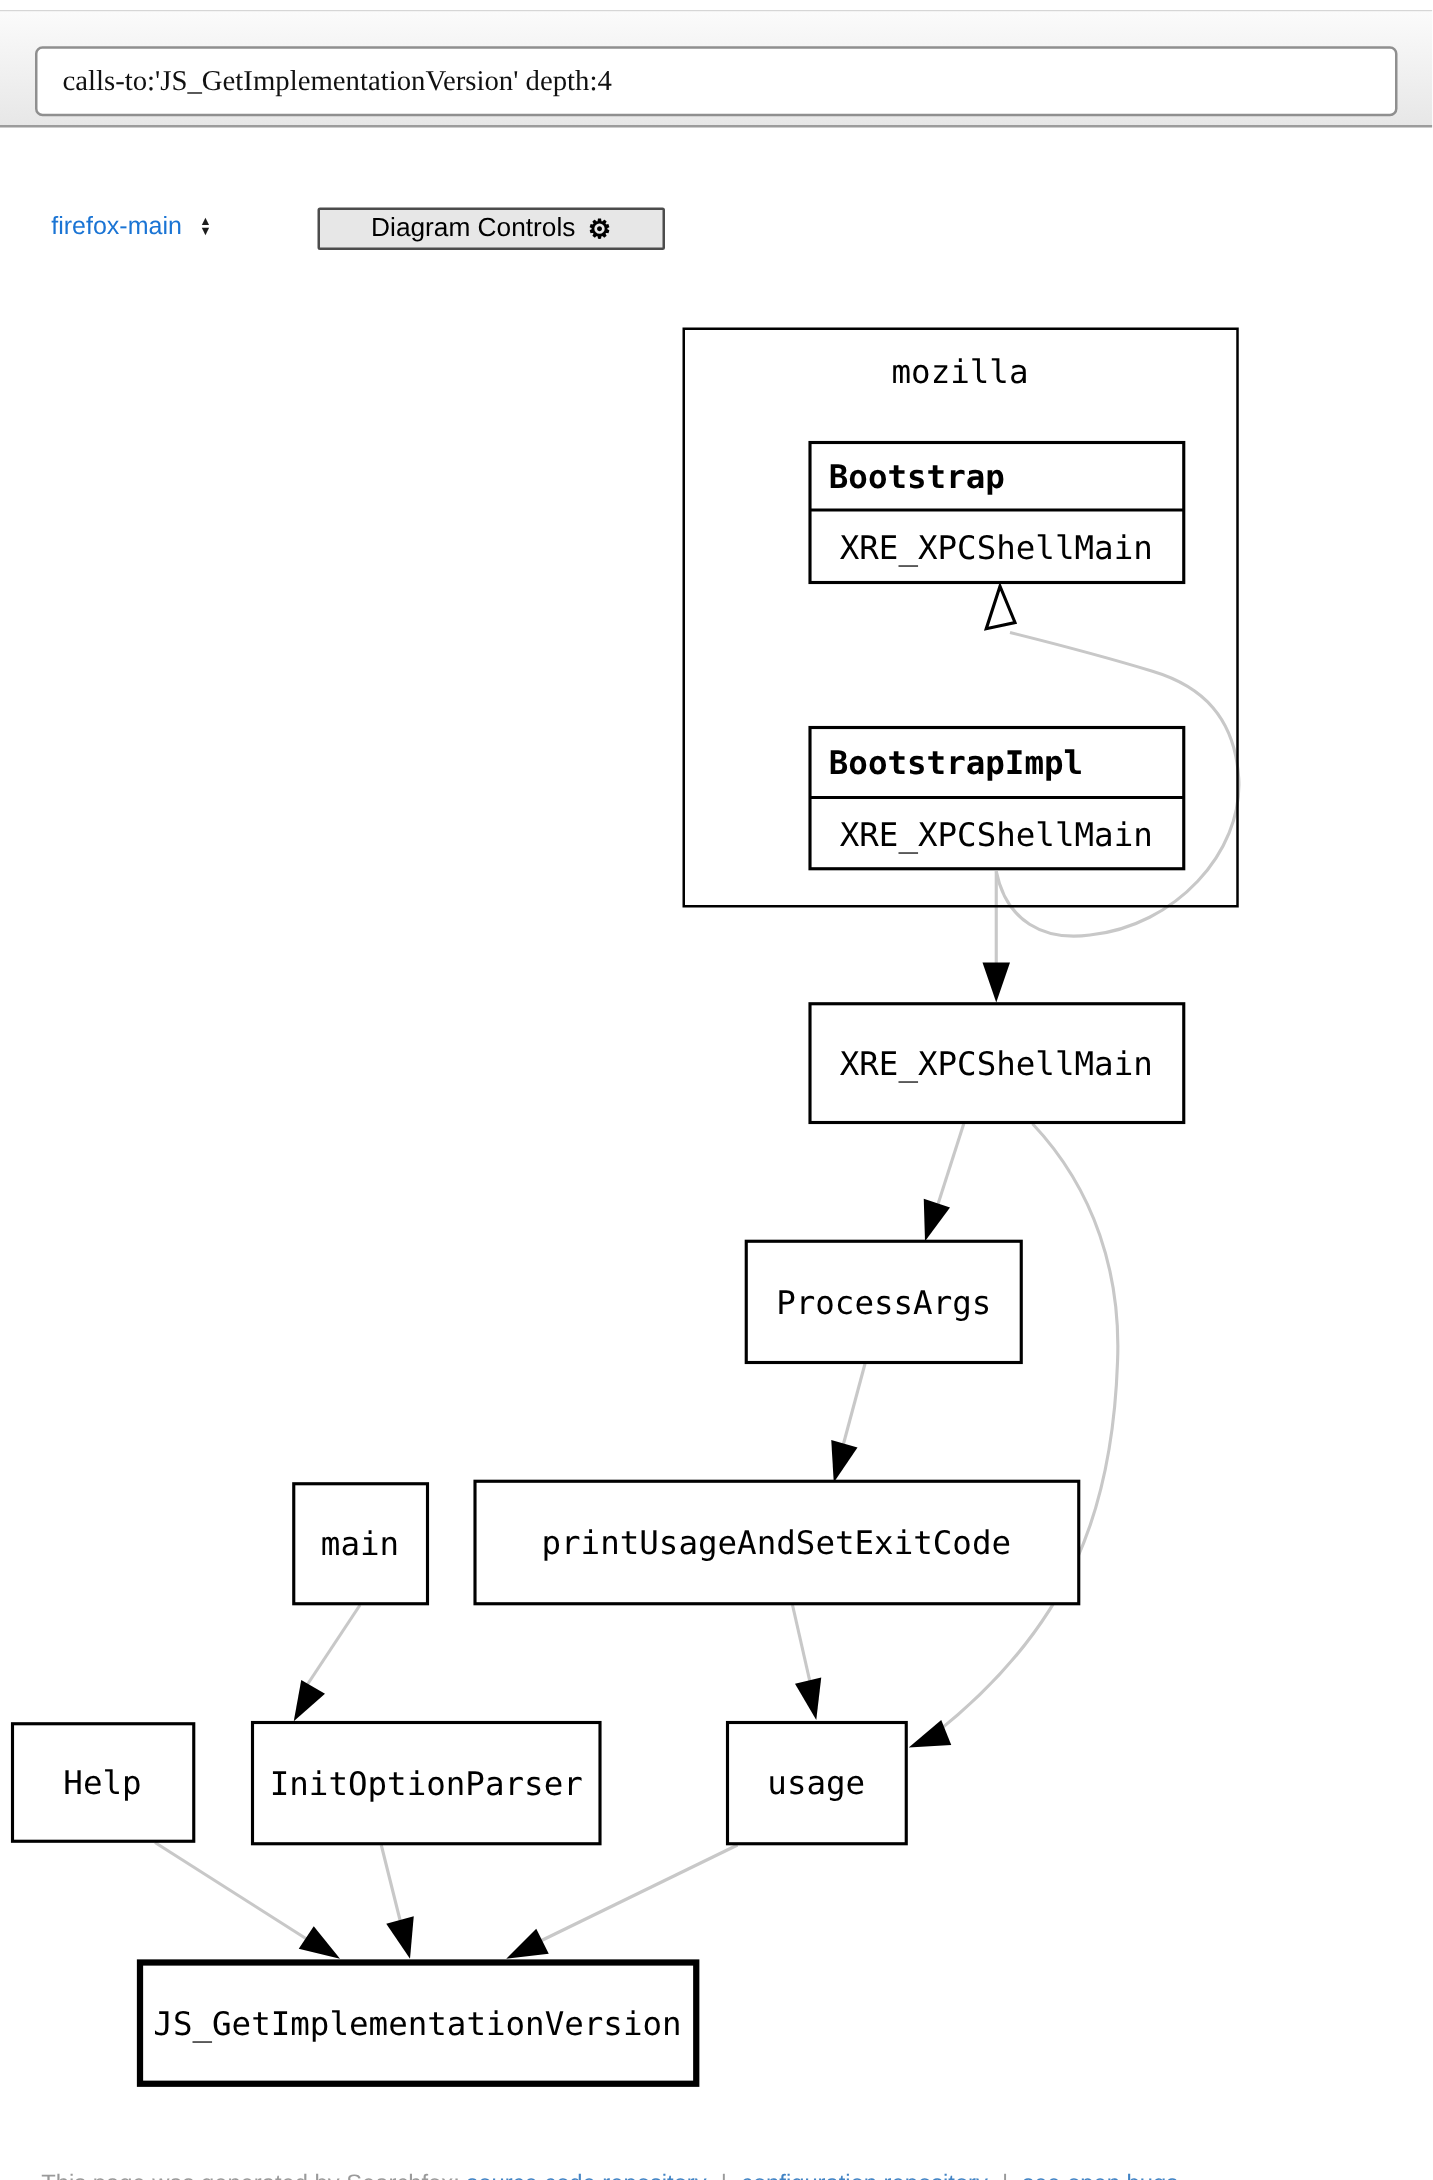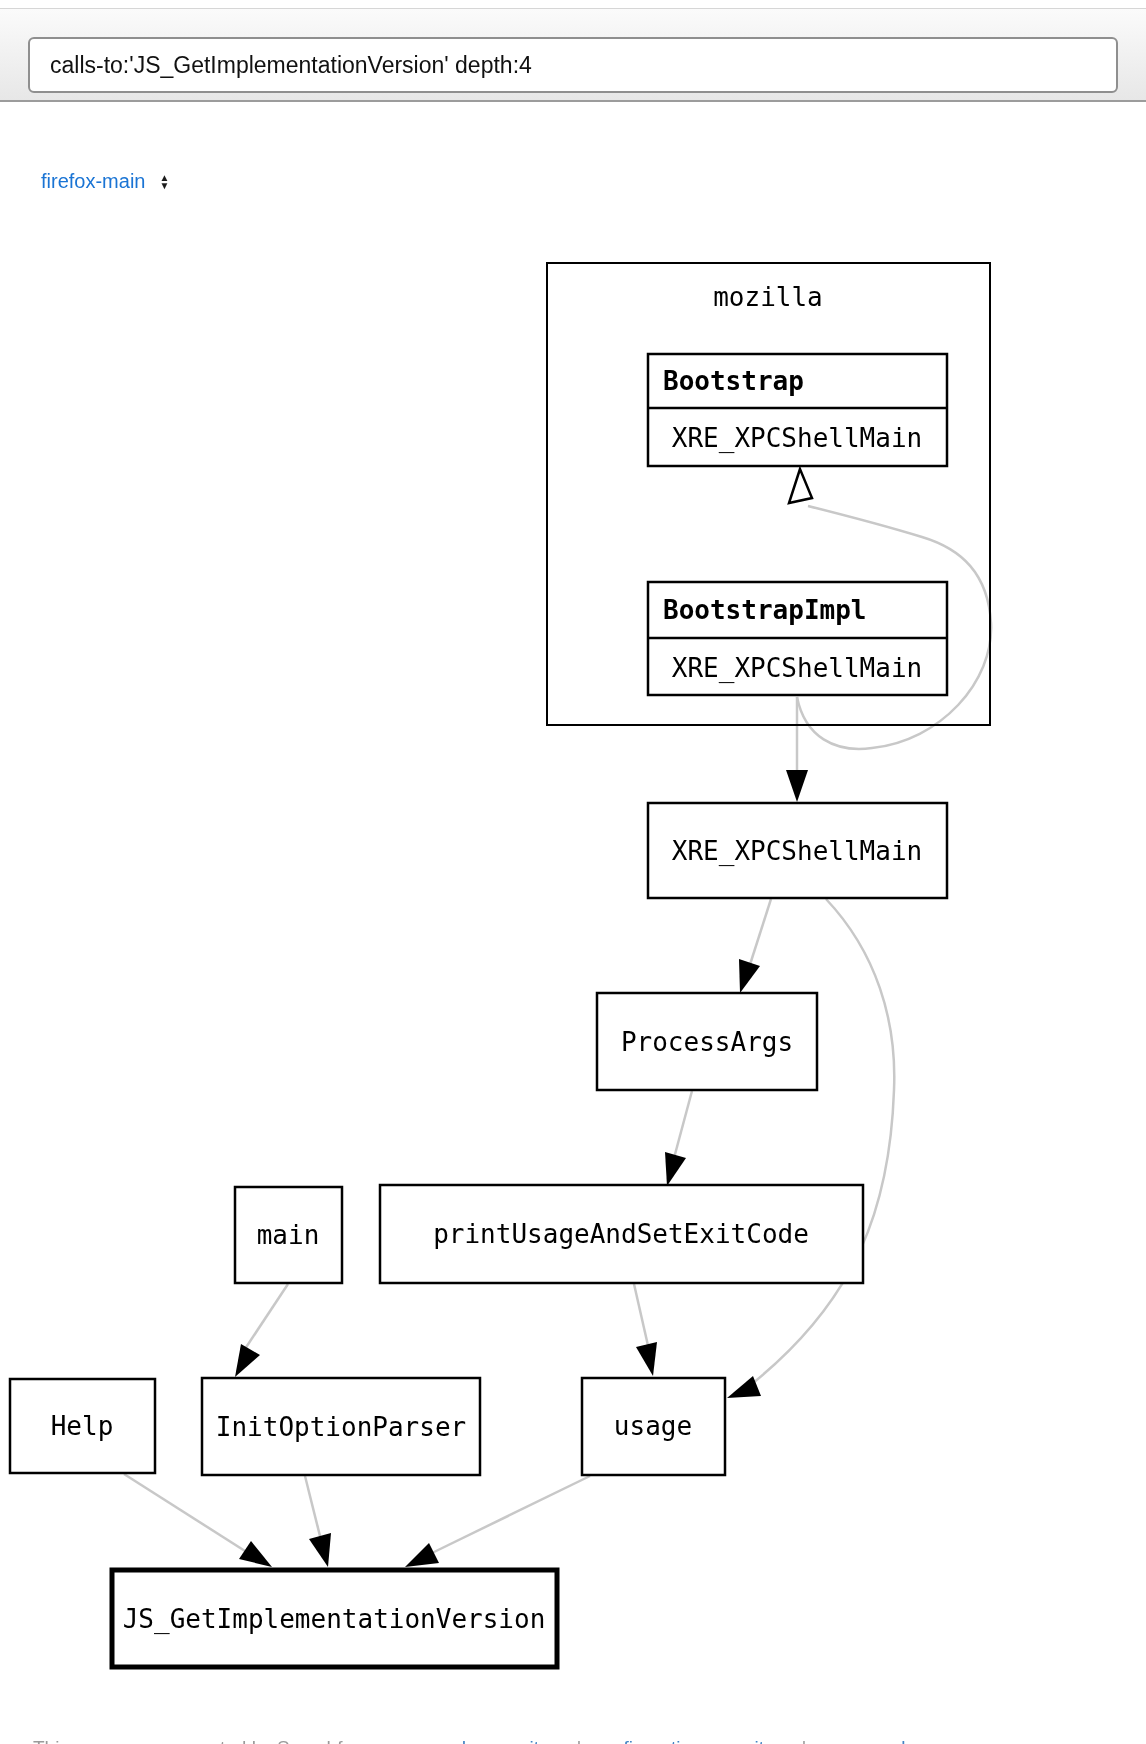--- a/index.html
+++ b/index.html
@@ -5,21 +5,21 @@
   html,body{margin:0;padding:0;background:#fff;}
   .page{position:relative;width:1146px;height:1744px;overflow:hidden;background:#fff;
         font-family:"Liberation Sans",sans-serif;}
 
   
   .search-strip{position:absolute;left:0;top:8px;width:1146px;height:94px;
     background:linear-gradient(#fbfbfb,#e7e7e7);
     border-top:1px solid #d6d6d6;border-bottom:2px solid #9c9c9c;box-sizing:border-box;}
   .search-input{position:absolute;left:28px;top:28px;width:1090px;height:56px;
     box-sizing:border-box;border:2px solid #8f8f8f;border-radius:6px;background:#fff;
-    font-family:Liberation Sans, sans-serif;font-size:23px;color:#111;padding:0 20px;outline:none;}
+    font-family:Liberation Serif, serif;font-size:23px;color:#111;padding:0 20px;outline:none;}
 
   
   .tree-select{position:absolute;left:22px;top:170px;display:flex;align-items:center;
     cursor:pointer;}
   .tree-label{color:#1a74d4;font-size:20px;margin-left:19px;}
   .sort-icon{display:inline-flex;flex-direction:column;margin-left:14px;color:#1c1c1c;
     font-size:10px;line-height:8px;letter-spacing:0;}
   .controls-btn{position:absolute;left:254px;top:166px;width:278px;height:34px;
     box-sizing:border-box;background:#e7e7e7;border:2px solid #4c4c4c;border-radius:2px;
     display:flex;align-items:center;justify-content:center;gap:10px;cursor:pointer;
@@ -52,20 +52,24 @@
   </div>
 
   <div class="tree-select">
     <span class="tree-label">firefox-main</span>
     <span class="sort-icon">
       <span>▲</span>
         <span>▼</span>
     </span>
   </div>
 
+  <button class="controls-btn">
+    <span>Diagram Controls</span>
+    <span class="gear">⚙</span>
+  </button>
 
   <svg class="diagram" width="1146" height="1744" viewBox="0 0 1146 1744">
 
     <path class="edge" d="M 797,697 C 805,737 835,753 872,748 C 940,741 994,682 991,623 C 988,574 962,549 922,537 C 886,526 852,517 808,506"></path>
     <path class="edge" d="M 797,697 L 797,772"></path>
     <path class="edge" d="M 771,899 L 746,977"></path>
     <path class="edge" d="M 826,899 C 876,952 897,1020 894,1090 C 890,1205 858,1300 748,1387"></path>
     <path class="edge" d="M 692,1091 L 674,1158"></path>
     <path class="edge" d="M 288,1284 L 243,1352"></path>
     <path class="edge" d="M 634,1284 L 649,1350"></path>

